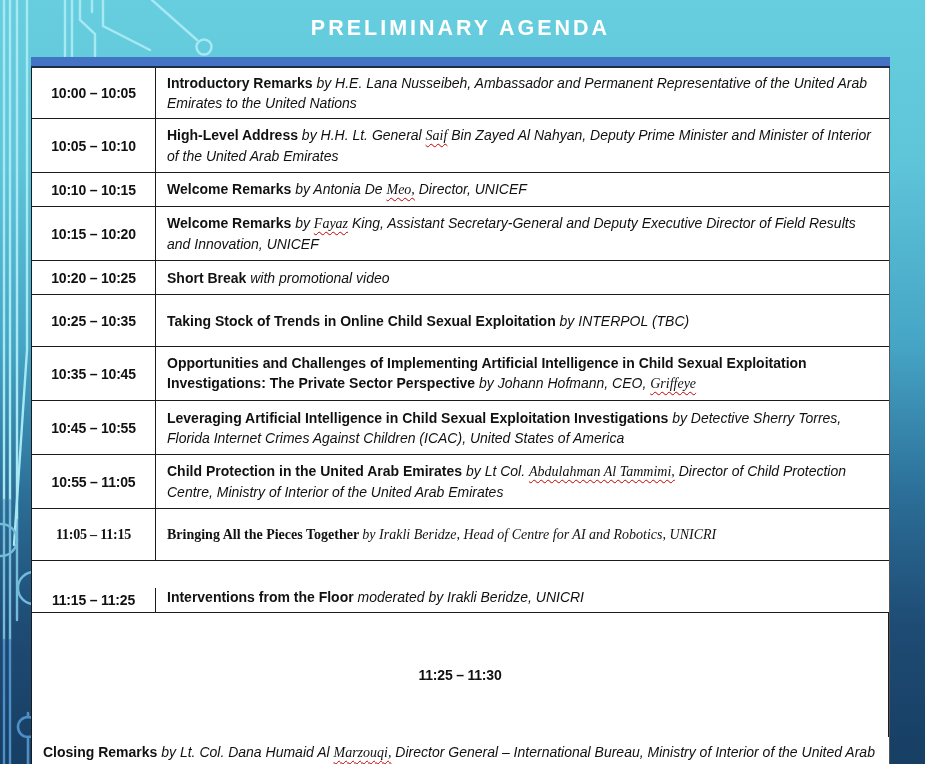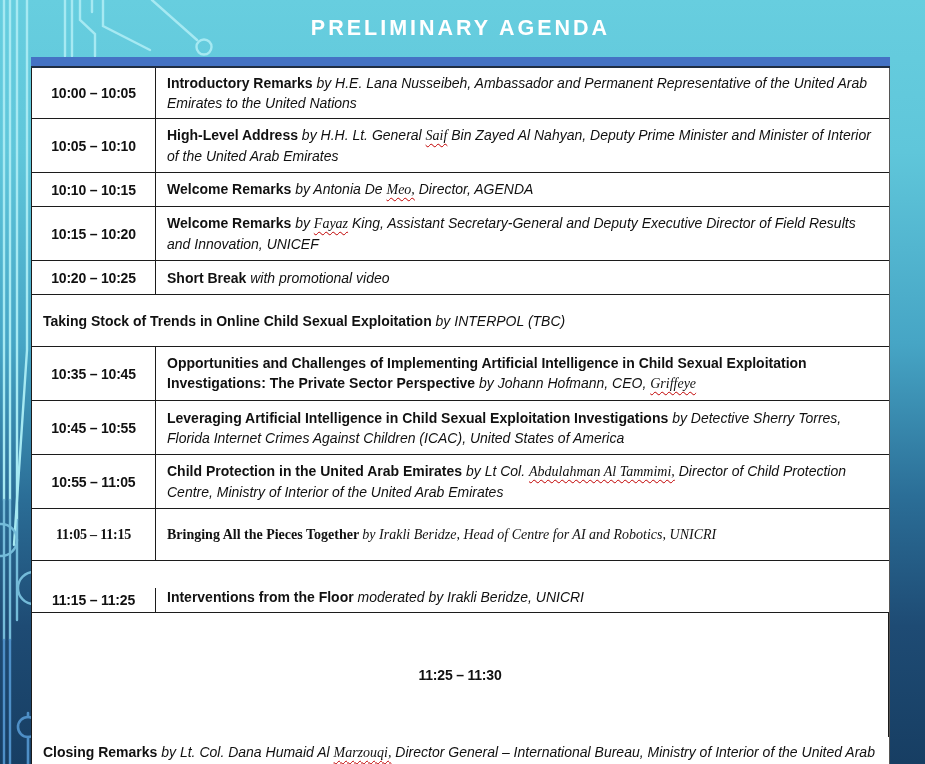--- a/index.html
+++ b/index.html
@@ -110,36 +110,37 @@
       </div>
       <div class="row" style="min-height: 53px;">
         <div class="cell-time">10:05 – 10:10</div>
         <div class="cell-desc">
           <div><span class="seg-b">High-Level Address </span><span class="seg-i">by H.H. Lt. General </span><span class="seg-i sq">Saif</span><span class="seg-i"> Bin Zayed Al Nahyan, Deputy Prime Minister and Minister of Interior of the United Arab Emirates</span></div>
         </div>
       </div>
       <div class="row" style="min-height: 33px;">
         <div class="cell-time">10:10 – 10:15</div>
         <div class="cell-desc">
-          <div><span class="seg-b">Welcome Remarks </span><span class="seg-i">by Antonia De </span><span class="seg-i sq">Meo,</span><span class="seg-i"> Director, AGENDA</span></div>
+          <div><span class="seg-b">Welcome Remarks </span><span class="seg-i">by Antonia De </span><span class="seg-i sq">Meo,</span><span class="seg-i"> Director, UNICEF</span></div>
         </div>
       </div>
       <div class="row" style="min-height: 53px;">
         <div class="cell-time">10:15 – 10:20</div>
         <div class="cell-desc">
           <div><span class="seg-b">Welcome Remarks </span><span class="seg-i">by </span><span class="seg-i sq">Fayaz</span><span class="seg-i"> King, Assistant Secretary-General and Deputy Executive Director of Field Results and Innovation, UNICEF</span></div>
         </div>
       </div>
       <div class="row" style="min-height: 33px;">
         <div class="cell-time">10:20 – 10:25</div>
         <div class="cell-desc">
           <div><span class="seg-b">Short Break </span><span class="seg-i">with promotional video</span></div>
         </div>
       </div>
       <div class="row" style="min-height: 51px;">
+        <div class="cell-time">10:25 – 10:35</div>
         <div class="cell-desc">
           <div><span class="seg-b">Taking Stock of Trends in Online Child Sexual Exploitation </span><span class="seg-i">by INTERPOL (TBC)</span></div>
         </div>
       </div>
       <div class="row" style="min-height: 53px;">
         <div class="cell-time">10:35 – 10:45</div>
         <div class="cell-desc">
           <div><span class="seg-b">Opportunities and Challenges of Implementing Artificial Intelligence in Child Sexual Exploitation Investigations: The Private Sector Perspective </span><span class="seg-i">by Johann Hofmann, CEO, </span><span class="seg-i sq">Griffeye</span></div>
         </div>
       </div>

